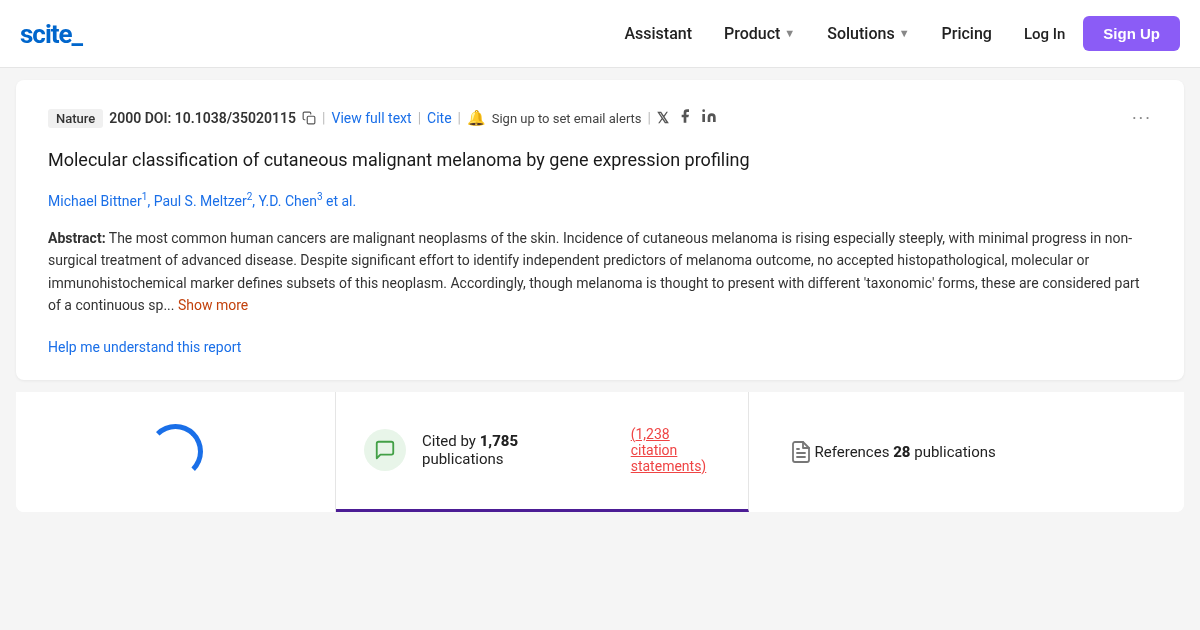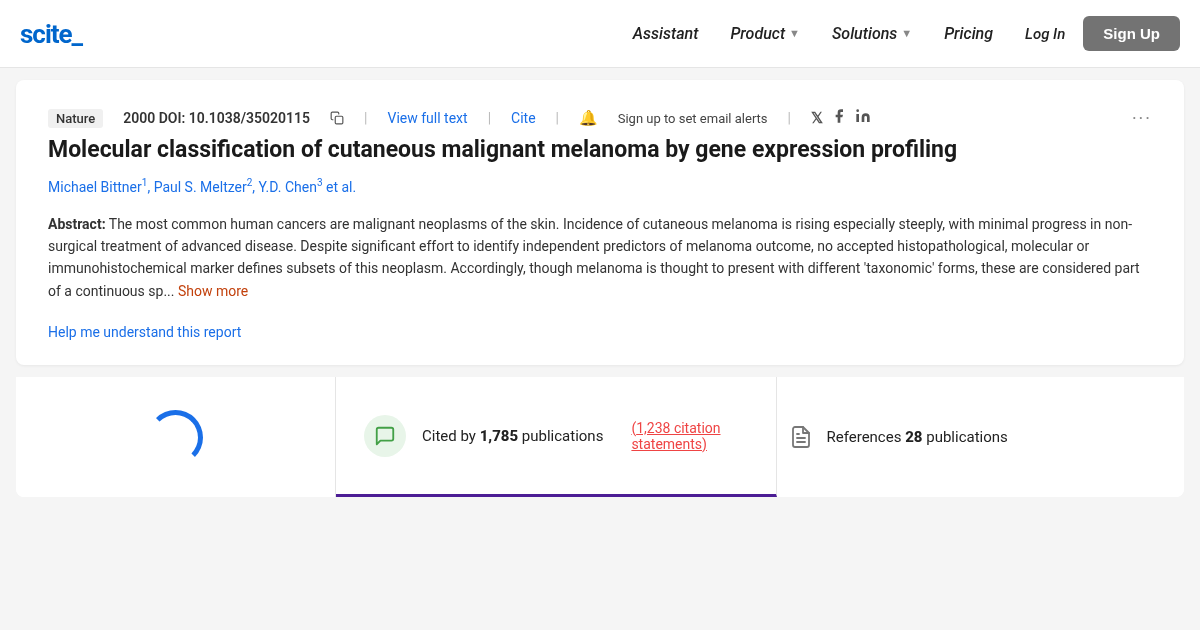--- a/index.html
+++ b/index.html
@@ -51,32 +51,31 @@
     .nav-item {
       font-size: 16px;
       font-weight: 500;
       color: #222;
       padding: 8px 14px;
       cursor: pointer;
       display: flex;
       align-items: center;
       gap: 4px;
       white-space: nowrap;
-      font-style: italic;
     }
     .nav-item .chevron { font-size: 11px; color: #888; }
     .btn-login {
       font-size: 15px;
       font-weight: 500;
       color: #222;
       padding: 8px 14px;
       cursor: pointer;
     }
     .btn-signup {
-      background: #737373;
+      background: #8b5cf6;
       color: #fff;
       font-size: 15px;
       font-weight: 600;
       padding: 9px 20px;
       border-radius: 6px;
       cursor: pointer;
       border: none;
     }
 
     
@@ -85,24 +84,24 @@
       margin: 12px 16px;
       border-radius: 8px;
       padding: 28px 32px 24px 32px;
       box-shadow: 0 1px 3px rgba(0,0,0,0.06);
     }
 
     
     .meta-row {
       display: flex;
       align-items: center;
-      gap: 20px;
+      gap: 6px;
       font-size: 14px;
       color: #444;
-      margin-bottom: 7px;
+      margin-bottom: 20px;
       position: relative;
     }
     .journal-badge {
       background: #f0f0f0;
       border-radius: 3px;
       padding: 2px 8px;
       font-size: 13px;
       font-weight: 500;
       color: #333;
     }
@@ -117,25 +116,25 @@
       position: absolute;
       right: 0;
       font-size: 18px;
       color: #888;
       cursor: pointer;
       letter-spacing: 2px;
     }
 
     
     .paper-title {
-      font-size: 23px;
-      font-weight: 700;
+      font-size: 18px;
+      font-weight: 400;
       color: #1a1a1a;
       line-height: 1.3;
-      margin-bottom: 12px;
+      margin-bottom: 20px;
     }
 
     
     .authors {
       font-size: 14px;
       color: #1a6fe8;
       margin-bottom: 18px;
     }
     .authors a { color: #1a6fe8; text-decoration: none; cursor: pointer; }
     .authors sup { font-size: 10px; }
@@ -212,22 +211,22 @@
     }
     .citations-text { font-size: 15px; color: #222; }
     .citations-text strong { font-weight: 800; }
     .citation-statements { font-size: 14px; color: #ef4444; margin-left: 12px; text-decoration: underline; }
 
     .references-panel {
       flex: 1;
       background: #fff;
       display: flex;
       align-items: center;
-      padding: 0 12px;
-      gap: 14px;
+      padding: 0 40px;
+      gap: 2px;
     }
     .references-text { font-size: 15px; color: #222; }
     .references-text strong { font-weight: 800; }
   </style>
 </head>
 <body>
 
 <nav class="navbar">
   <div class="logo">
     <span>scite_</span>

